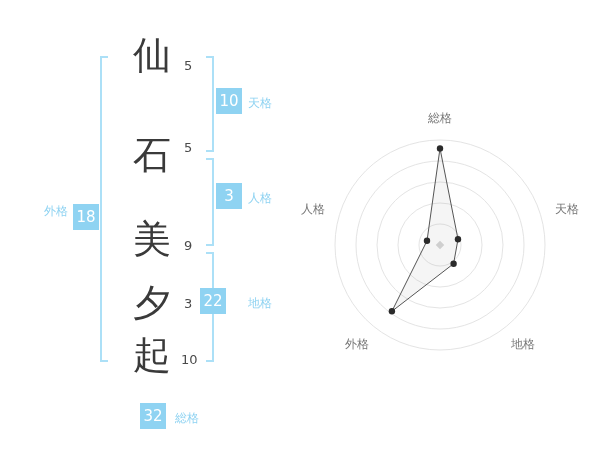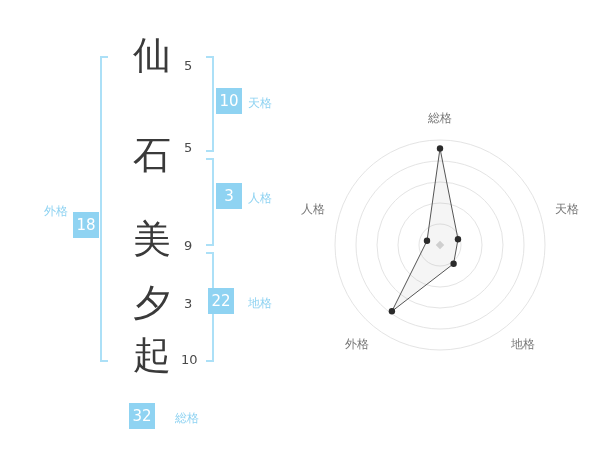--- a/index.html
+++ b/index.html
@@ -48,27 +48,27 @@
   <div class="bracket right" style="left:206px; top:158px; height:88px"></div>
   <div class="bracket right" style="left:206px; top:252px; height:110px"></div>
   <div class="bracket left" style="left:100px; top:56px;  height:306px"></div>
 
   <div class="kbox" style="left:216px; top:88px">10</div>
   <div class="klabel" style="left:248px; top:95px">天格</div>
 
   <div class="kbox" style="left:216px; top:183px">3</div>
   <div class="klabel" style="left:248px; top:190px">人格</div>
 
-  <div class="kbox" style="left:208px; top:288px">22</div>
+  <div class="kbox" style="left:200px; top:288px">22</div>
   <div class="klabel" style="left:248px; top:295px">地格</div>
 
   <div class="klabel" style="left:44px;  top:203px">外格</div>
-  <div class="kbox" style="left:73px;  top:212px">18</div>
+  <div class="kbox" style="left:73px;  top:204px">18</div>
 
-  <div class="kbox" style="left:129px; top:403px">32</div>
+  <div class="kbox" style="left:140px; top:403px">32</div>
   <div class="klabel" style="left:175px; top:410px">総格</div>
 
   <svg class="chart" width="300" height="300" viewBox="0 0 300 300">
       <circle cx="150" cy="150" r="21.0" fill="none" stroke="#e4e4e4" stroke-width="1"></circle>
       <circle cx="150" cy="150" r="42.0" fill="none" stroke="#e4e4e4" stroke-width="1"></circle>
       <circle cx="150" cy="150" r="63.0" fill="none" stroke="#e4e4e4" stroke-width="1"></circle>
       <circle cx="150" cy="150" r="84.0" fill="none" stroke="#e4e4e4" stroke-width="1"></circle>
       <circle cx="150" cy="150" r="105.0" fill="none" stroke="#e4e4e4" stroke-width="1"></circle>
       <polygon points="150.0,53.4 168.0,144.2 163.6,168.7 101.9,216.3 137.0,145.8" fill="rgba(160,160,160,0.10)" stroke="#555555" stroke-width="1"></polygon>
       <rect x="147" y="147" width="6" height="6" transform="rotate(45 150 150)" fill="#cfcfcf"></rect>

